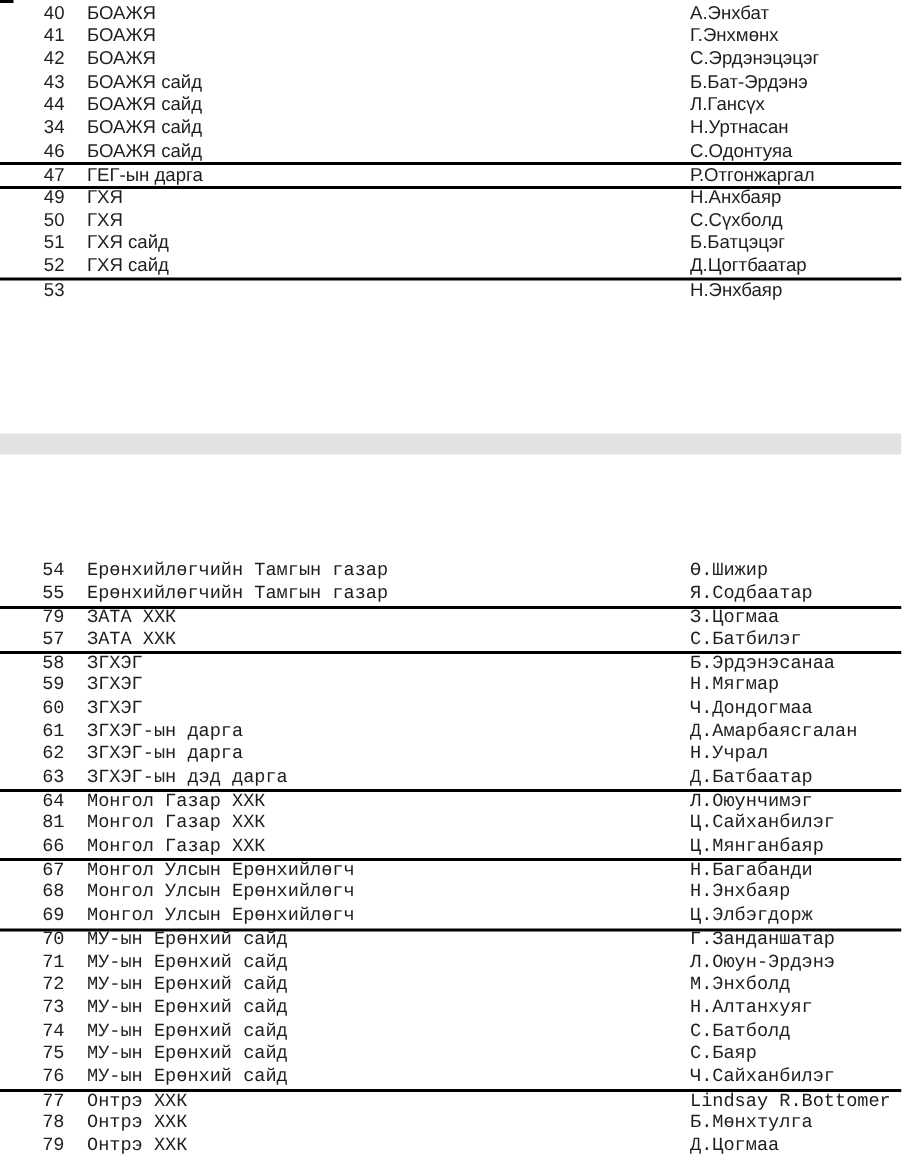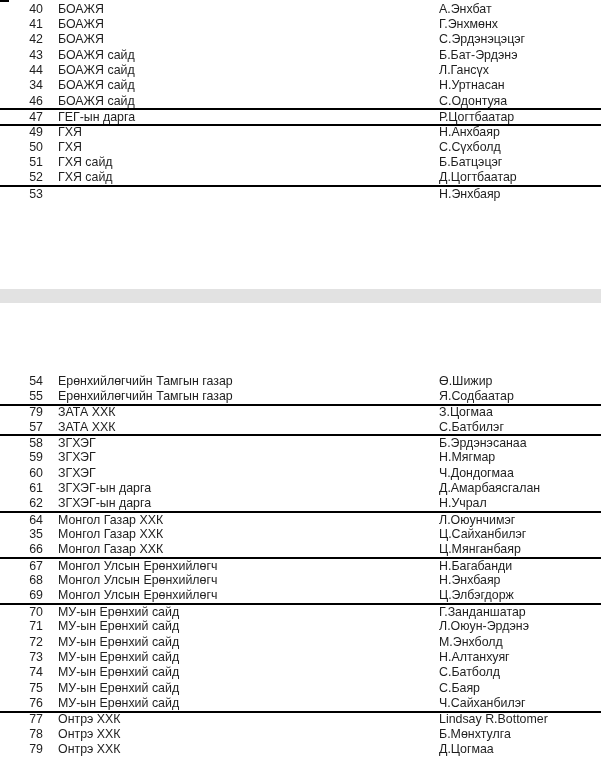--- a/index.html
+++ b/index.html
@@ -20,21 +20,21 @@
     top: 0; left: 0;
     width: 9px; height: 2px;
     background: var(--line-color, #000000);
   }
   .section {
     position: absolute;
     left: 0;
     width: 601px;
   }
   #section-0 { top: 1px; }
-  #section-1 { top: 373px; }
+  #section-1 { top: 373px; font-family: Liberation Mono, monospace; }
   .row {
     position: relative;
     height: 15.35px;
     box-sizing: border-box;
   }
   .row.line-above {
     border-top: 2px solid var(--line-color, #000000);
   }
   .row span {
     position: absolute;
@@ -43,21 +43,21 @@
     white-space: nowrap;
     font-size: 12.4px;
     line-height: 13px;
   }
   .row .num {
     left: 0;
     width: 43px;
     text-align: right;
   }
   .row .org  { left: 58px; }
-  .row .person { left: 439px; }
+  .row .person { left: 460px; }
   .page-break {
     position: absolute;
     left: 0;
     top: 289px;
     width: 601px;
     height: 14px;
     background: var(--band-color, #e2e2e2);
   }
 </style>
 </head>
@@ -104,21 +104,21 @@
 
   <div class="row">
     <span class="num">46</span>
     <span class="org">БОАЖЯ сайд</span>
     <span class="person">С.Одонтуяа</span>
   </div>
 
   <div class="row line-above">
     <span class="num">47</span>
     <span class="org">ГЕГ-ын дарга</span>
-    <span class="person">Р.Цогтбаатар</span>
+    <span class="person">Р.Отгонжаргал</span>
   </div>
 
 
   <div class="row line-above">
     <span class="num">49</span>
     <span class="org">ГХЯ</span>
     <span class="person">Н.Анхбаяр</span>
   </div>
 
   <div class="row">
@@ -193,29 +193,34 @@
     <span class="org">ЗГХЭГ-ын дарга</span>
     <span class="person">Д.Амарбаясгалан</span>
   </div>
 
   <div class="row">
     <span class="num">62</span>
     <span class="org">ЗГХЭГ-ын дарга</span>
     <span class="person">Н.Учрал</span>
   </div>
 
+  <div class="row">
+    <span class="num">63</span>
+    <span class="org">ЗГХЭГ-ын дэд дарга</span>
+    <span class="person">Д.Батбаатар</span>
+  </div>
 
   <div class="row line-above">
     <span class="num">64</span>
     <span class="org">Монгол Газар ХХК</span>
     <span class="person">Л.Оюунчимэг</span>
   </div>
 
   <div class="row">
-    <span class="num">35</span>
+    <span class="num">81</span>
     <span class="org">Монгол Газар ХХК</span>
     <span class="person">Ц.Сайханбилэг</span>
   </div>
 
   <div class="row">
     <span class="num">66</span>
     <span class="org">Монгол Газар ХХК</span>
     <span class="person">Ц.Мянганбаяр</span>
   </div>
 

